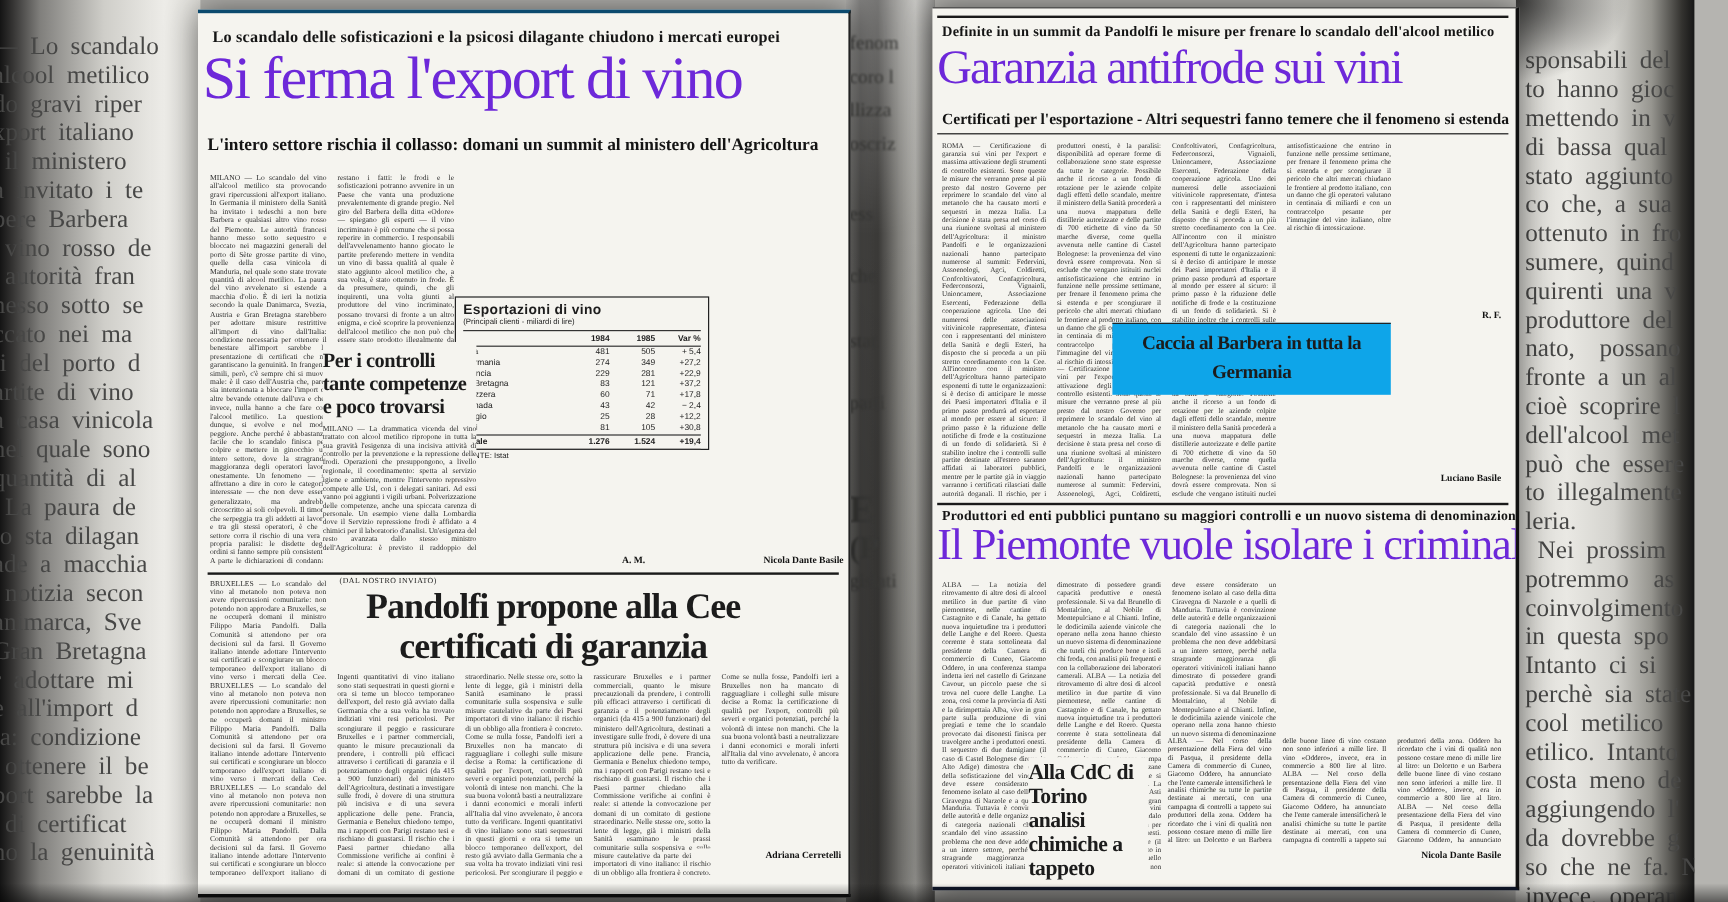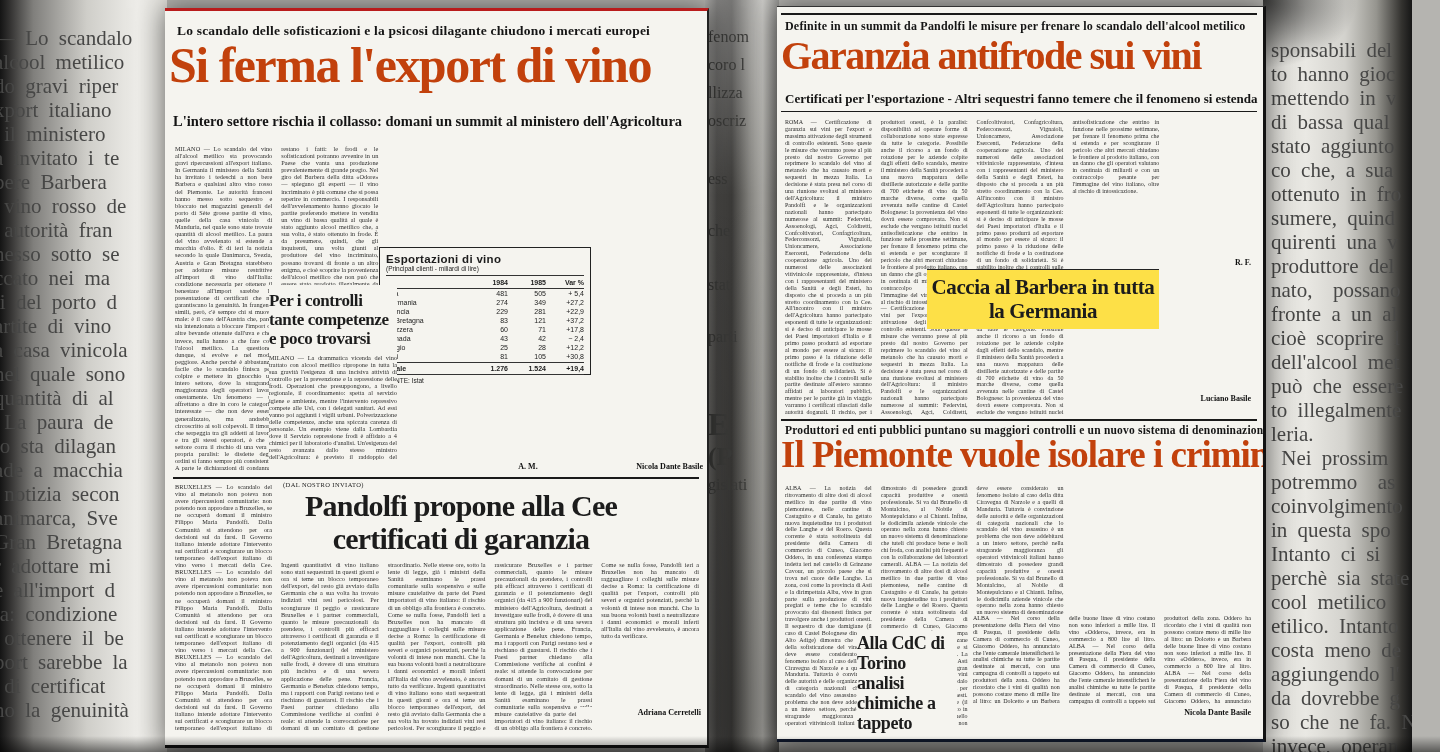--- a/index.html
+++ b/index.html
@@ -32,26 +32,26 @@
   .gutter [data-index="4"]{top:170px}.gutter [data-index="5"]{top:222px}
   .gutter [data-index="6"]{top:276px}.gutter [data-index="7"]{top:328px}
   .gutter [data-index="8"]{top:406px;font-size:32px;font-weight:bold}
   .gutter [data-index="9"]{top:442px;font-size:26px;font-weight:bold}
   .gutter [data-index="10"]{top:476px}
 
   
   .clip{position:absolute;background:#f5f4ef;z-index:2;box-shadow:0 0 26px rgba(0,0,0,.55);
         color:#1c1c1c;overflow:hidden;}
   .clip-left{left:165px;top:8px;width:542px;height:734px;
-        border-top:3px solid #b91c1c;border-bottom:3px solid #111;border-right:2px solid #222;}
+        border-top:3px solid #0c4a6e;border-bottom:3px solid #111;border-right:2px solid #222;}
   .clip-right{left:777px;top:6px;width:486px;height:732px;
         border-top:1px solid #333;border-bottom:3px solid #0f172a;border-right:3px solid #111;}
 
   .eyebrow{position:absolute;font-weight:600;white-space:nowrap;letter-spacing:.2px;color:#151515;}
-  .headline{position:absolute;font-weight:bold;white-space:nowrap;color:#c2410c;letter-spacing:-1.5px;}
+  .headline{position:absolute;font-weight:normal;white-space:nowrap;color:#6d28d9;letter-spacing:-1.5px;}
   .subhead{position:absolute;font-weight:bold;white-space:nowrap;color:#141414;}
   .hr{position:absolute;background:#1a1a1a;}
   .bodyflow{position:absolute;column-fill:auto;text-align:justify;color:#2d2d2d;overflow:hidden;}
   .byline{position:absolute;font-weight:bold;font-size:8px;text-align:right;
           background:#f5f4ef;padding:1px 2px 0 4px;color:#111;z-index:4;}
   .dateline{position:absolute;font-size:6.5px;letter-spacing:.4px;color:#222;z-index:4;}
 
   
   .cl-eyebrow{left:12px;top:12px;font-size:13.5px;}
   .cl-headline{left:4px;top:26px;font-size:50px;line-height:56px;}
@@ -89,22 +89,22 @@
   
   .cr-rule-top{left:4px;top:6px;width:476px;height:1.5px;}
   .cr-eyebrow{left:8px;top:12px;font-size:12px;}
   .cr-headline{left:4px;top:26px;font-size:40px;line-height:46px;}
   .cr-subhead{left:8px;top:84px;font-size:13px;}
   .cr-rule1{left:4px;top:104px;width:476px;height:1px;}
   .b1-body{left:8px;top:112px;width:470px;height:300px;
            column-count:5;column-gap:9px;font-size:6px;line-height:6.9px;}
   .by-rf{left:398px;top:250px;width:72px;}
   .box-barbera{position:absolute;left:150px;top:262px;width:232px;height:60px;z-index:3;
-           background:#fde047;border-top:1.5px solid #222;padding-top:5px;box-sizing:border-box;
-           text-align:center;font-size:21px;line-height:24px;font-weight:bold;letter-spacing:-.4px;}
+           background:#0ea5e9;border-top:1.5px solid #222;padding-top:5px;box-sizing:border-box;
+           text-align:center;font-size:16px;line-height:24px;font-weight:bold;letter-spacing:-.4px;}
   .by-luciano{left:366px;top:386px;width:104px;}
   .cr-rule2{left:4px;top:412px;width:476px;height:1.5px;}
   .cr-strip{left:8px;top:417px;font-size:11.5px;}
   .cr-headline2{left:4px;top:431px;font-size:37px;line-height:34px;letter-spacing:-1px;}
   .b2-body{left:8px;top:478px;width:470px;height:246px;
            column-count:5;column-gap:9px;font-size:6px;line-height:6.9px;}
   .inset-cdc{position:absolute;left:80px;top:624px;width:100px;height:100px;z-index:3;
            background:#f5f4ef;font-size:18px;line-height:20px;font-weight:bold;letter-spacing:-.4px;
            padding-top:2px;box-sizing:border-box;}
   .alba2{position:absolute;left:196px;top:608px;width:278px;height:92px;z-index:3;background:#f5f4ef;

